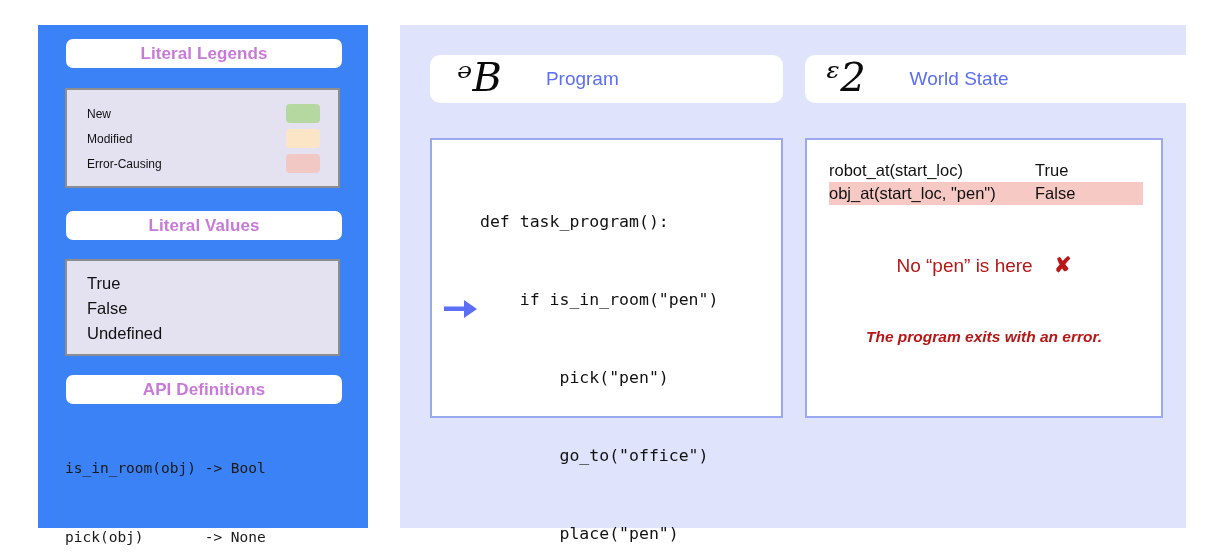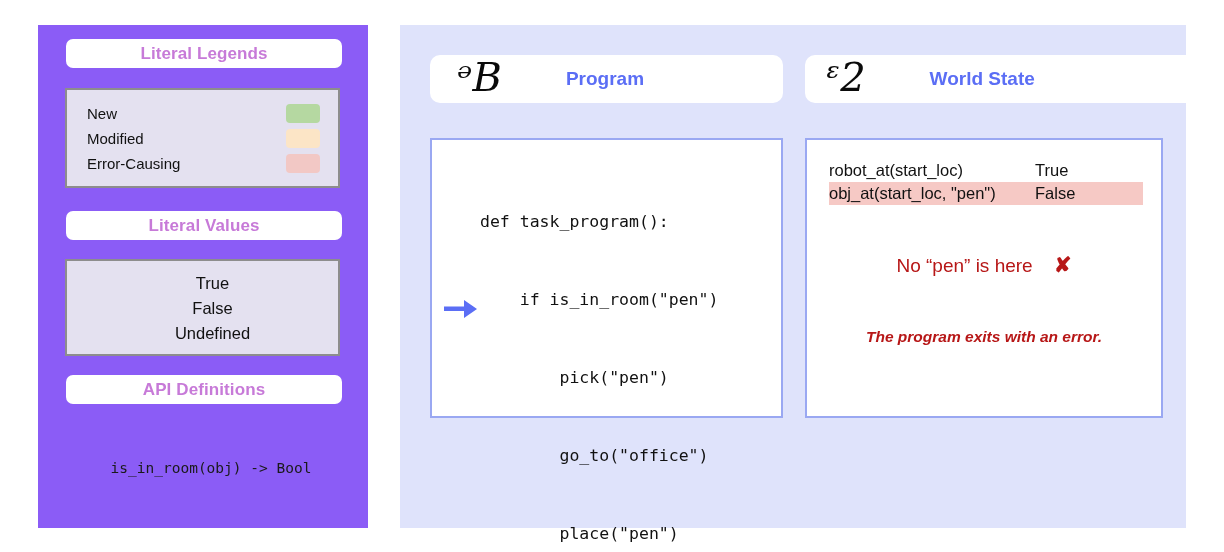--- a/index.html
+++ b/index.html
@@ -15,22 +15,21 @@
     overflow: hidden;
   }
 
   
   #left-panel {
     position: absolute;
     left: 38px;
     top: 25px;
     width: 330px;
     height: 503px;
-    background: #8b5cf6;
-    text-align: center;
+    background: #3b82f6;
   }
   .section-header {
     position: absolute;
     left: 28px;
     width: 276px;
     height: 29px;
     background: #ffffff;
     border-radius: 7px;
     display: flex;
     align-items: center;
@@ -51,21 +50,21 @@
     box-sizing: border-box;
   }
   .legend-row {
     display: flex;
     align-items: center;
     justify-content: space-between;
     height: 25px;
     padding: 0 18px 0 20px;
   }
   .legend-row .lbl {
-    font-size: 15px;
+    font-size: 12px;
     color: #111111;
   }
   .swatch {
     width: 34px;
     height: 19px;
     border-radius: 4px;
   }
   .value-row {
     font-size: 16.5px;
     color: #111111;
@@ -108,23 +107,23 @@
     font-family: "DejaVu Serif", serif;
     font-style: italic;
     font-size: 40px;
     color: #0a0a0a;
     margin-left: 18px;
     line-height: 1;
     margin-top: -4px;
   }
   .col-header .title {
     color: #5b6ef5;
-    font-weight: bold;
+    font-weight: normal;
     font-size: 19px;
-    margin-left: 64px;
+    margin-left: 44px;
   }
   .panel-box {
     position: absolute;
     top: 113px;
     height: 280px;
     background: #ffffff;
     border: 2px solid #9aa8f2;
     box-sizing: border-box;
   }
   #program-header { left: 30px; width: 353px; padding-left: 9px; }
@@ -234,20 +233,21 @@
     <div class="value-row">False</div>
     <div class="value-row">Undefined</div>
   </div>
 
   <div class="section-header" style="top:350px;">
     <span>API Definitions</span>
   </div>
 
   <div id="api-block">
     <div>is_in_room(obj) -&gt; Bool</div>
+    <div>pick(obj)       -&gt; None</div>
     
     
   </div>
 </div>
 
 <div id="right-panel">
 
   <div class="col-header" id="program-header">
     <span class="glyph">ᵊB</span>
     <span class="title">Program</span>

